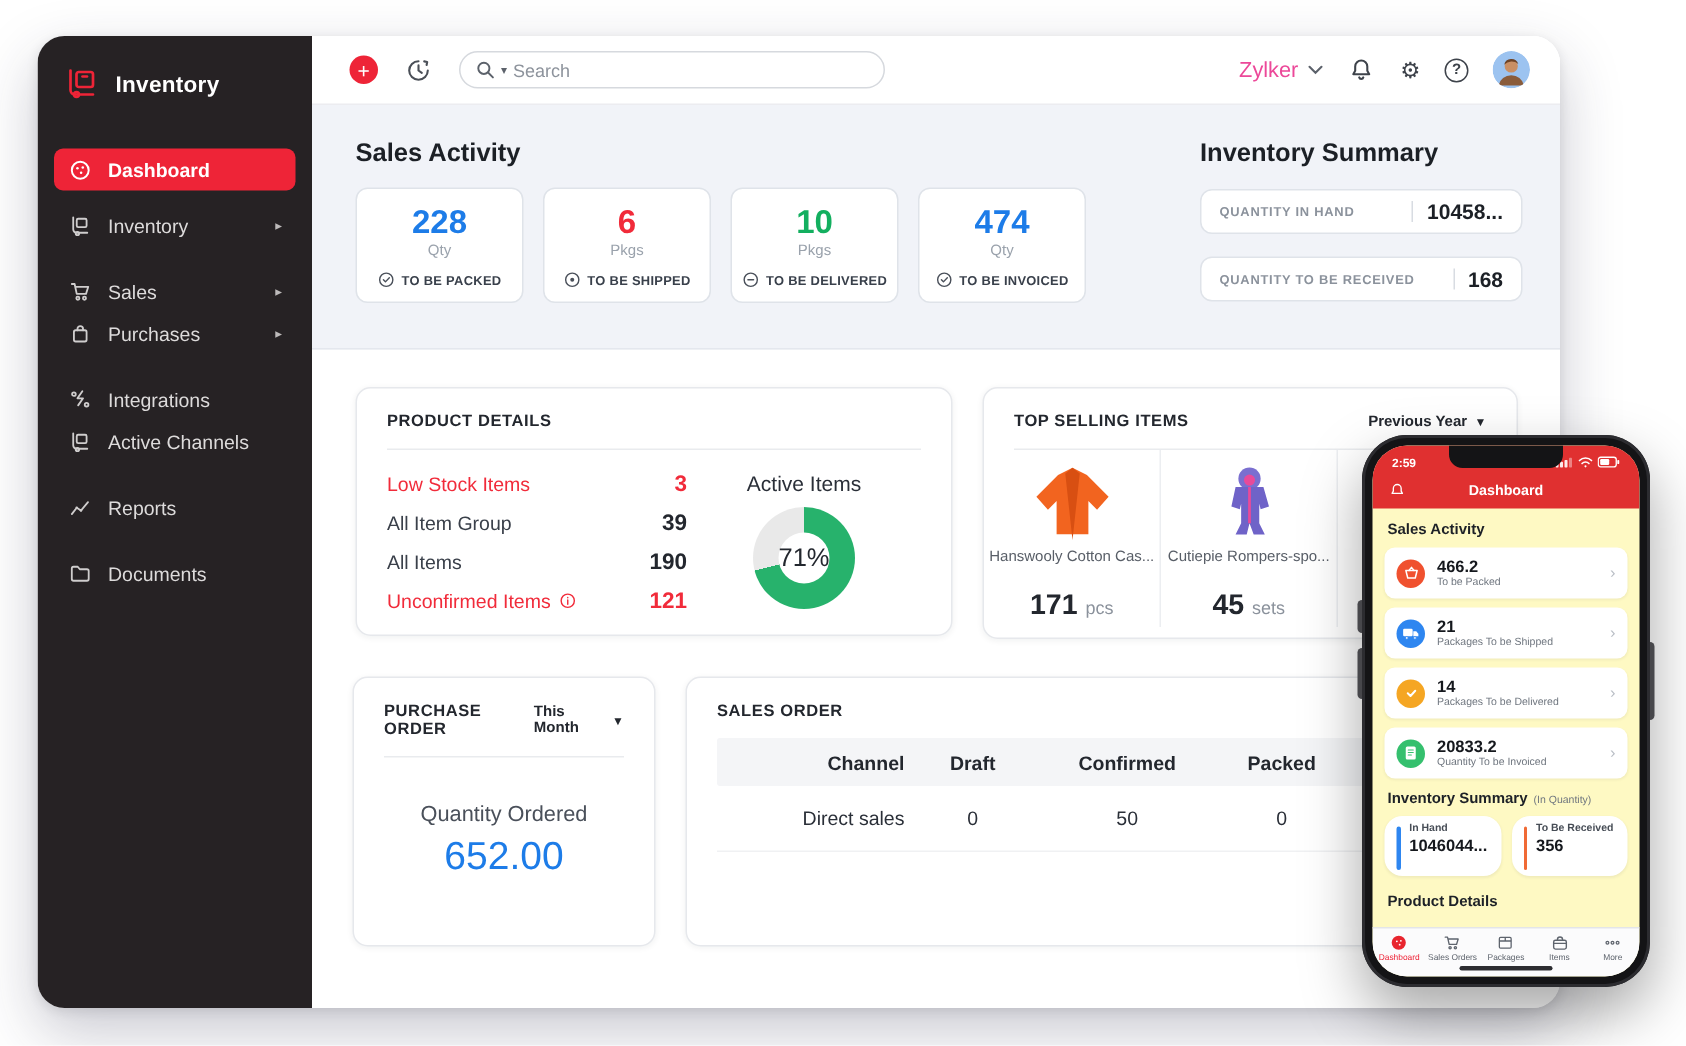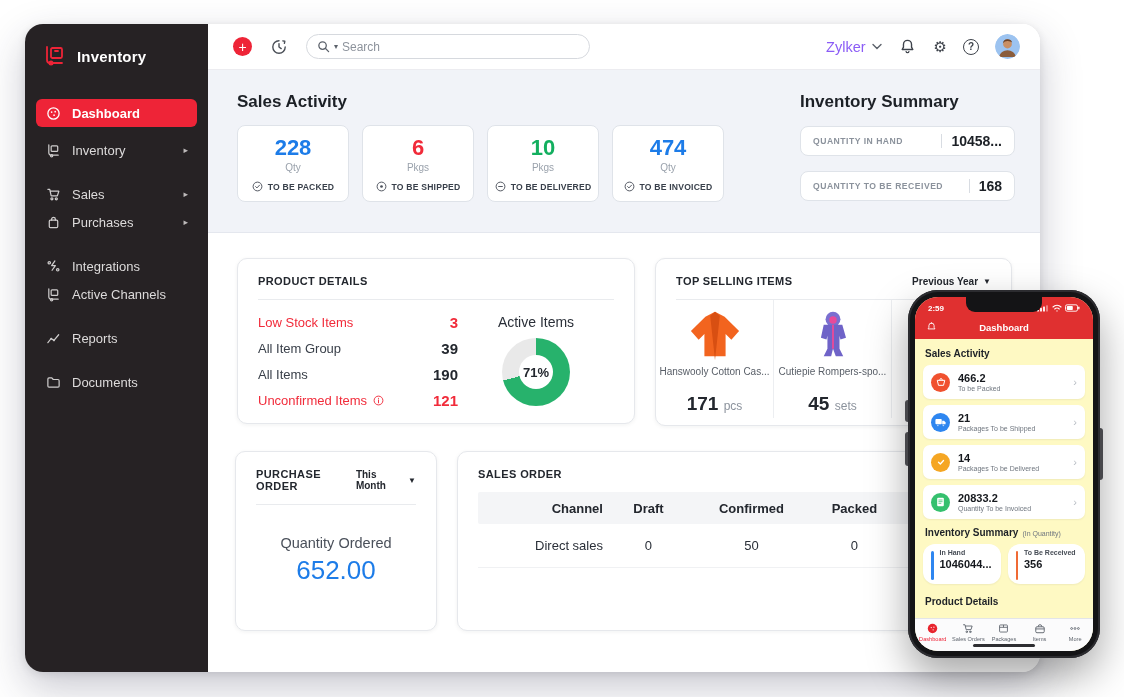--- a/index.html
+++ b/index.html
@@ -23,21 +23,21 @@
   .mt9{margin-top:9px} .mt16{margin-top:16px}
 
   
   .main { position:absolute; left:183px; top:0; right:0; bottom:0; background:#fff; }
   .topbar { height:46px; display:flex; align-items:center; padding:0 20px 0 25px; gap:17px; border-bottom:1px solid #ececf0; background:#fff; }
   .plus-btn { width:19px; height:19px; border-radius:50%; background:var(--brand-red); color:#fff; display:flex; align-items:center; justify-content:center; font-size:14px; line-height:1; cursor:pointer; }
   .search { width:284px; height:25px; border:1px solid #d6d9de; border-radius:13px; display:flex; align-items:center; padding:0 10px; gap:4px; background:#fff; }
   .search input { border:0; outline:0; flex:1; font-size:12px; color:#333; background:transparent; font-family:inherit; }
   .search input::placeholder { color:#8d939c; }
   .tb-right { margin-left:auto; display:flex; align-items:center; gap:16px; }
-  .org { display:flex; align-items:center; gap:6px; font-size:14.5px; color:#8b5cf6; cursor:pointer; }
+  .org { display:flex; align-items:center; gap:6px; font-size:14.5px; color:#ec4899; cursor:pointer; }
   .icon-btn { display:inline-flex; align-items:center; justify-content:center; width:20px; height:20px; color:#3e434b; cursor:pointer; }
   .gear-glyph { font-family:"DejaVu Sans",sans-serif; font-size:15px; color:#3e434b; }
   .help { width:16px; height:16px; border:1.4px solid #3e434b; border-radius:50%; font-size:10px; display:flex; align-items:center; justify-content:center; color:#3e434b; font-weight:bold; }
   .avatar { width:25px; height:25px; border-radius:50%; overflow:hidden; cursor:pointer; }
 
   
   .band { position:absolute; left:0; top:46px; width:100%; height:163px; background:#f1f3f8; border-bottom:1px solid #e4e7ee; }
   .sec-title { font-size:17px; font-weight:bold; color:#1c2026; }
   .sa-title { position:absolute; left:29px; top:22px; }
   .sa-cards { position:absolute; left:29px; top:55px; display:flex; gap:13px; }
@@ -61,21 +61,21 @@
 
   
   .pd-body { display:flex; padding:14px 20px 0 20px; }
   .pd-rows { width:200px; display:flex; flex-direction:column; gap:9px; }
   .pd-row { display:flex; align-items:center; font-size:13px; color:#3a404a; }
   .pd-row .v { margin-left:auto; font-weight:bold; font-size:15px; color:#23272e; }
   .pd-row.alert, .pd-row.alert .v { color:var(--red); }
   .pd-chart { flex:1; display:flex; flex-direction:column; align-items:center; }
   .donut-label { font-size:14px; color:#2a2f38; margin-bottom:8px; }
   .donut { width:68px; height:68px; border-radius:50%; display:flex; align-items:center; justify-content:center; }
-  .donut-hole { width:34px; height:34px; background:#fff; border-radius:50%; display:flex; align-items:center; justify-content:center; font-size:13px; font-weight:bold; color:#23272e; }
+  .donut-hole { width:34px; height:34px; background:#fff; border-radius:50%; display:flex; align-items:center; justify-content:center; font-size:17px; font-weight:normal; color:#23272e; }
 
   
   .ts-body { display:flex; height:118px; }
   .ts-item { width:118px; border-right:1px solid #eceef1; display:flex; flex-direction:column; align-items:center; padding-top:8px; cursor:pointer; }
   .ts-name { font-size:10px; color:#585e67; margin-top:6px; white-space:nowrap; }
   .ts-qty { font-size:19px; font-weight:bold; color:#23272e; margin-top:16px; }
   .ts-qty .u { font-size:12px; font-weight:normal; color:#8b929c; }
 
   
   .po-body { display:flex; flex-direction:column; align-items:center; justify-content:center; height:110px; }

